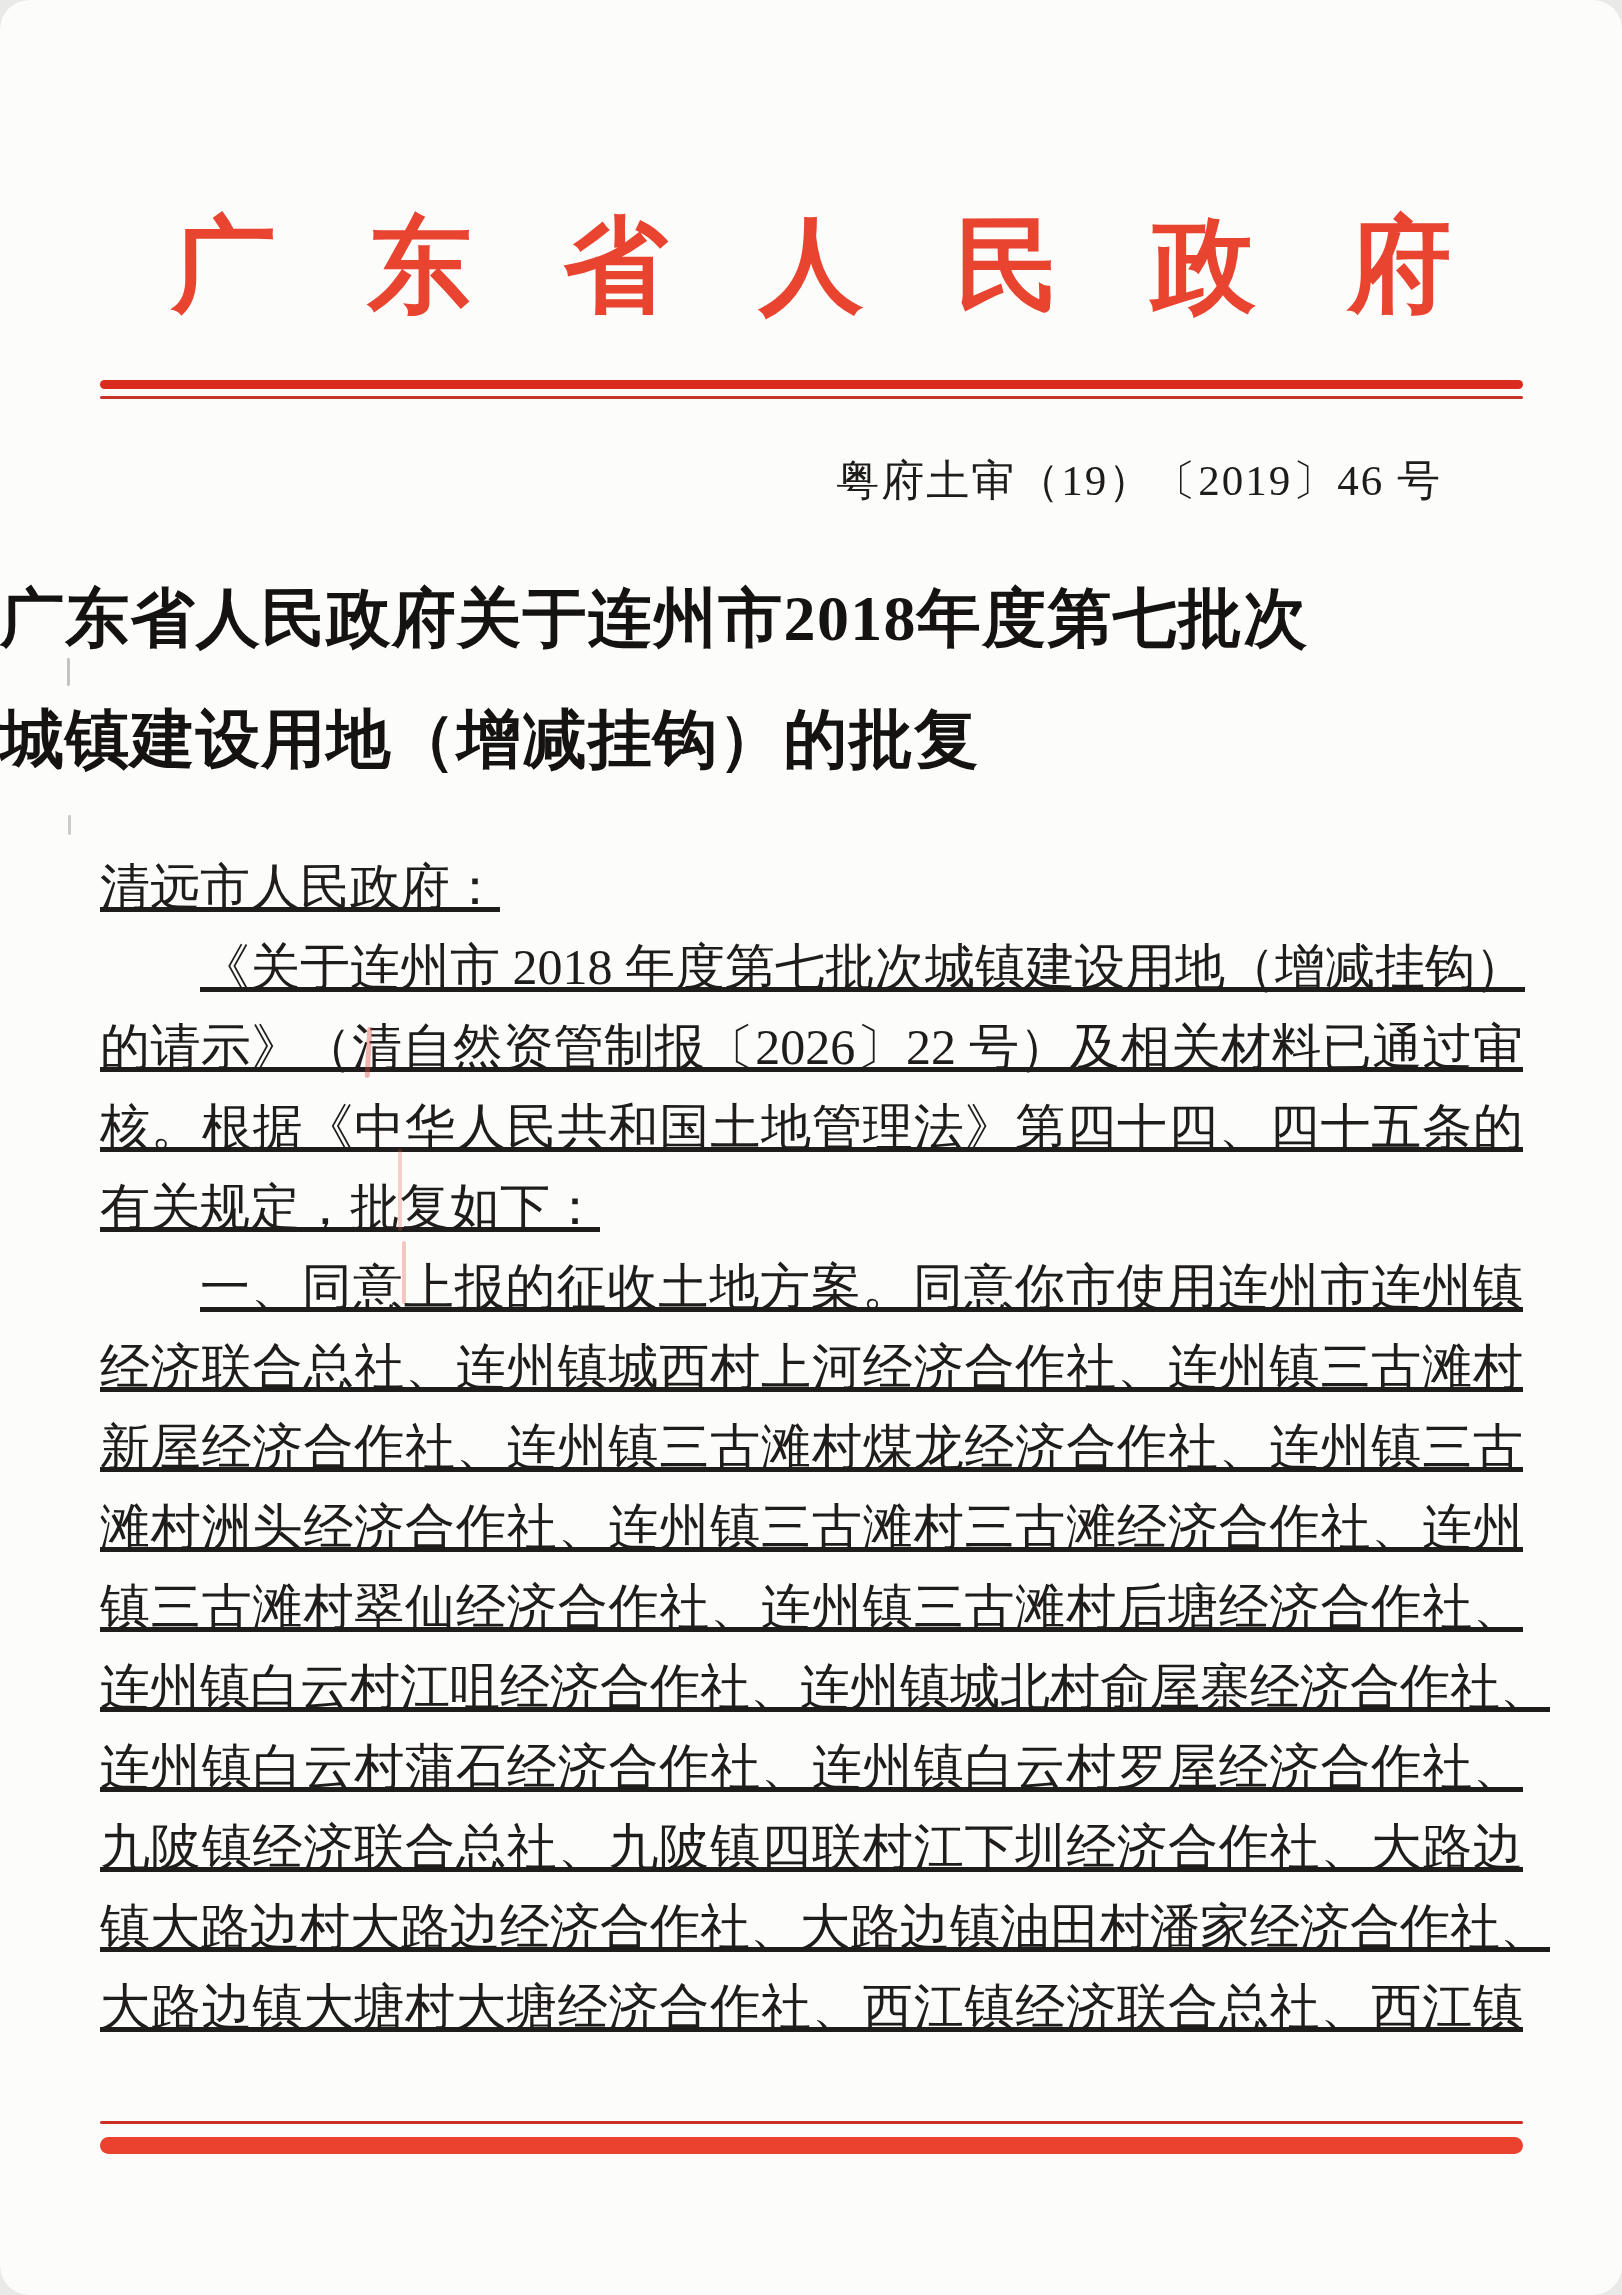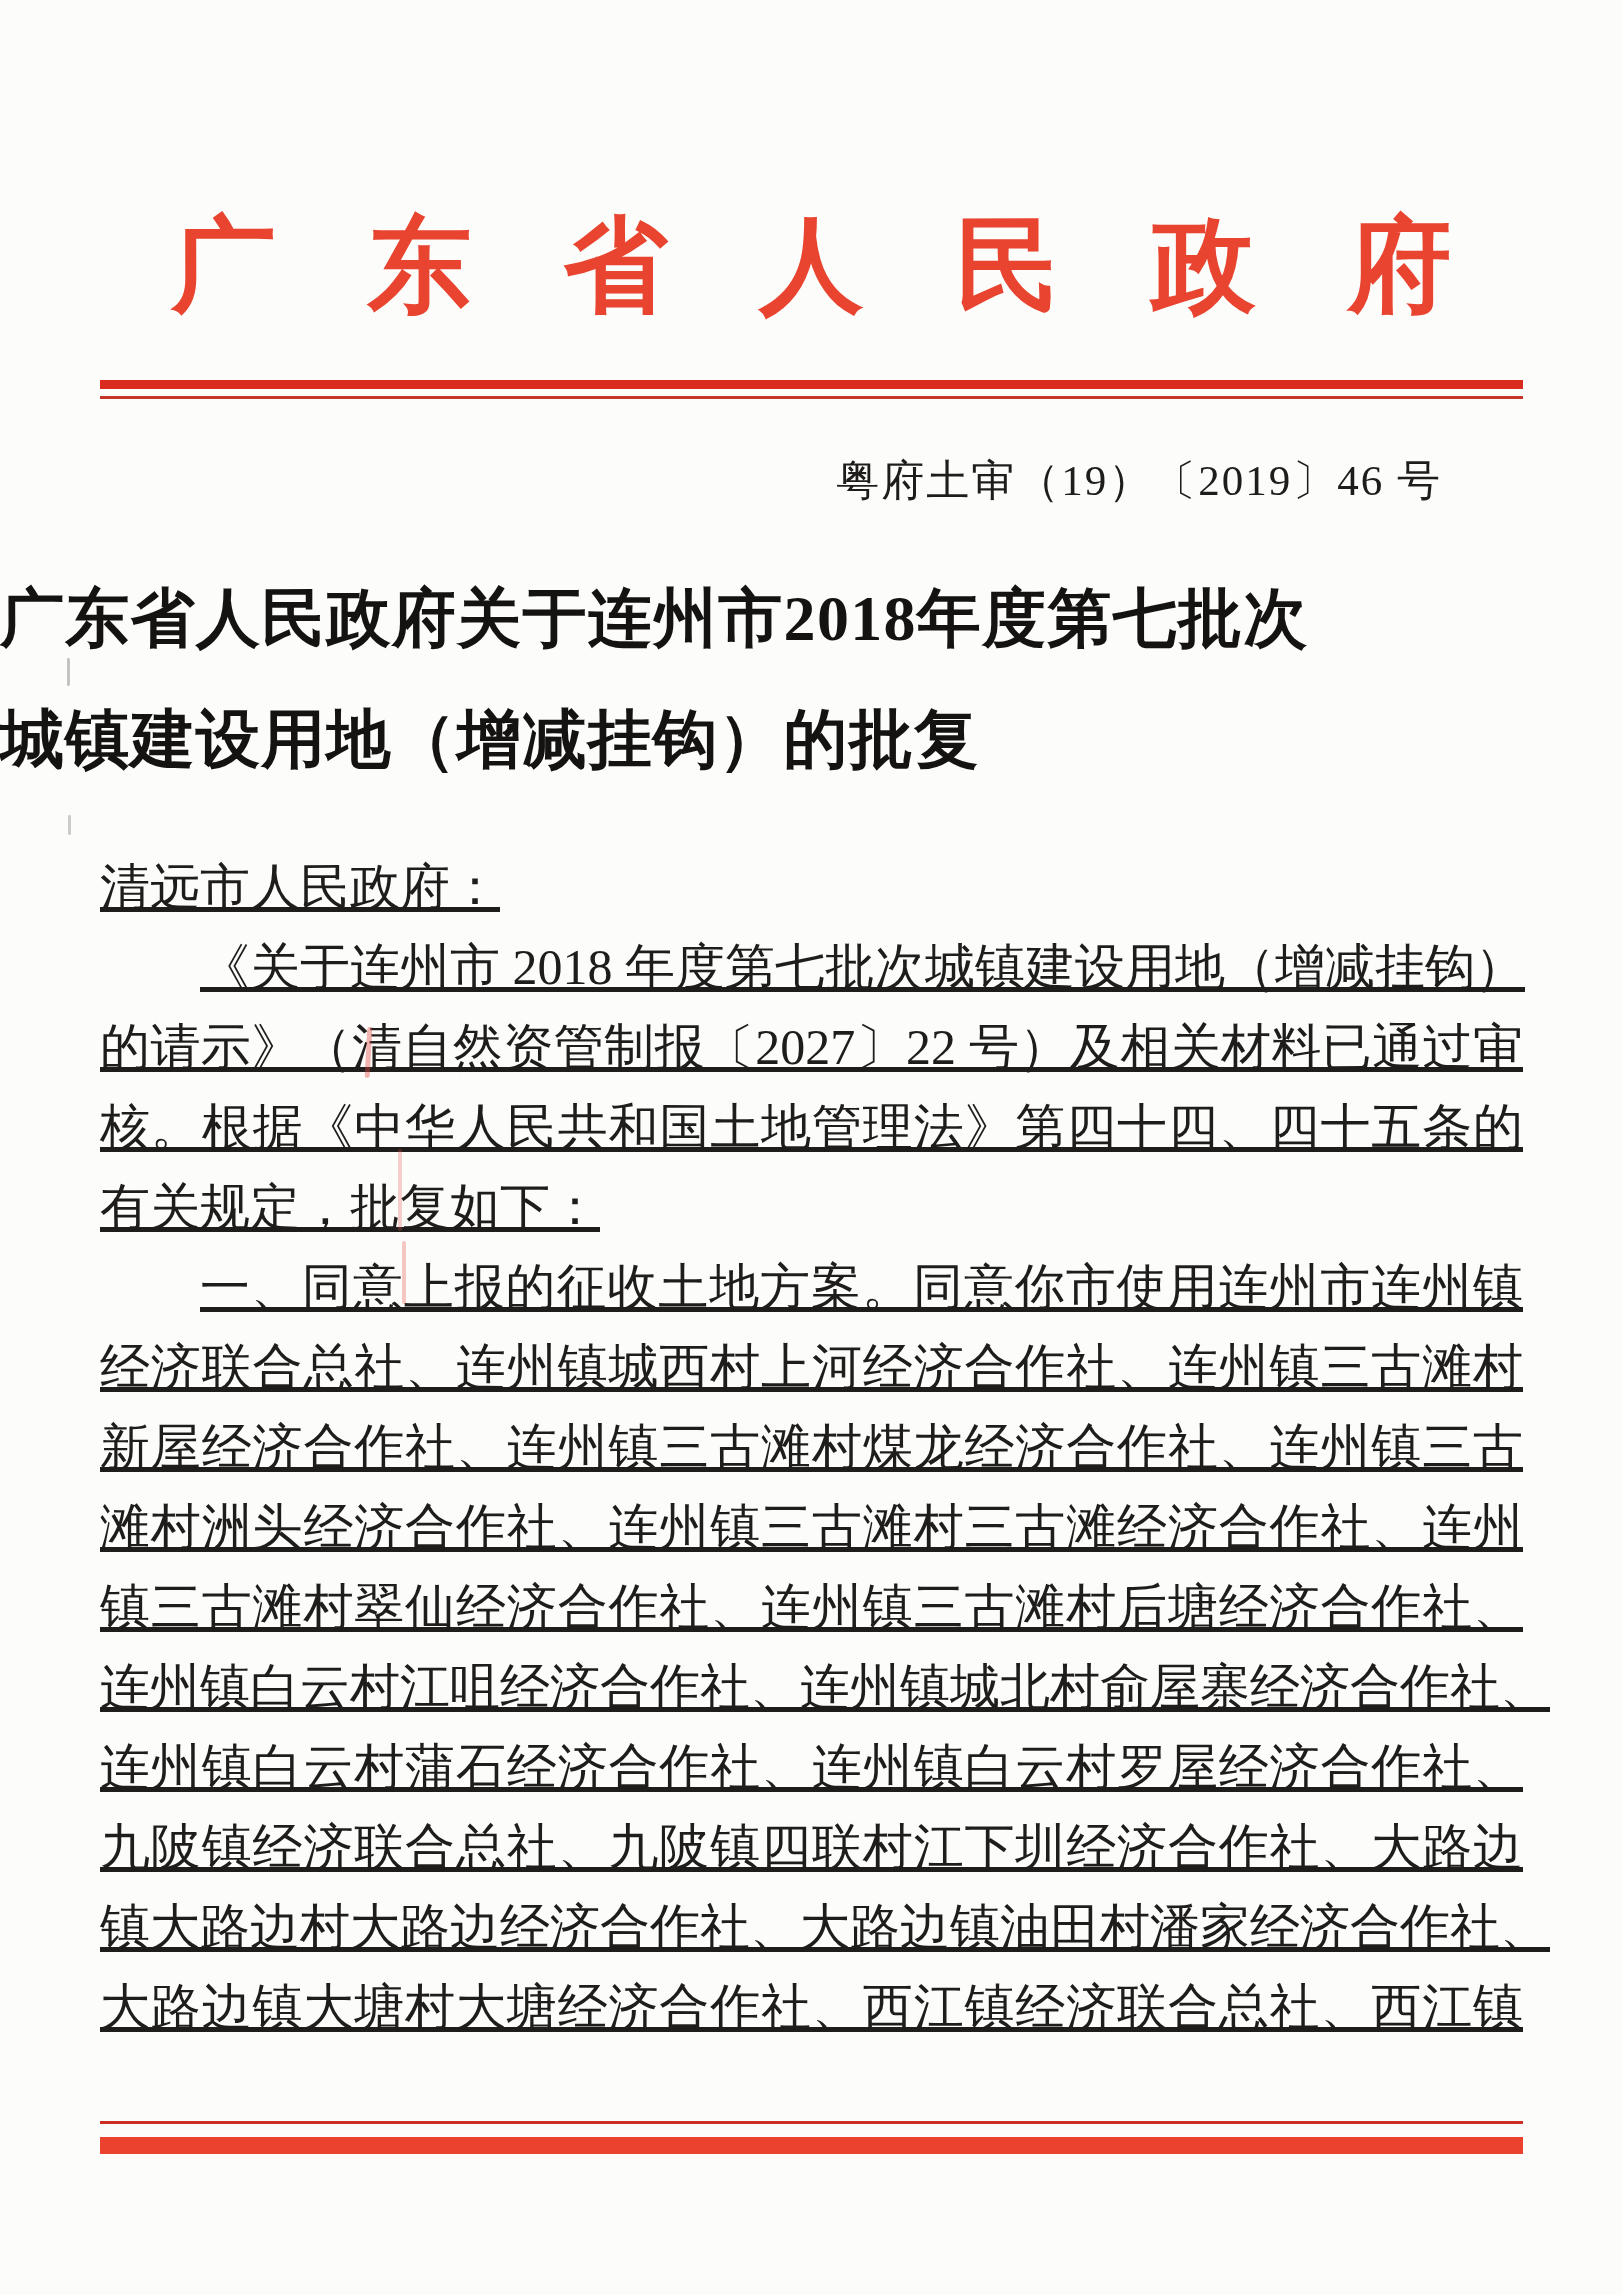--- a/index.html
+++ b/index.html
@@ -5,21 +5,21 @@
   :root {
     --paper: #fcfcfa;
     --ink: #1e1d1b;
     --title_ink: #141312;
     --red_text: #e84430;
     --rule_red: #d92b1e;
     --rule_red_thin: #c63429;
     --rule_red_footer_thick: #ea422f;
     --rule_red_footer_thin: #cc3025;
   }
-  * { margin: 0; padding: 0; box-sizing: border-box; }
+  * { margin: 0; padding: 0; box-sizing: border-box; border-radius: 29px; }
   html, body { background: #e9e9e7; }
   .page {
     position: relative;
     width: 1623px;
     height: 2295px;
     margin: 0 auto;
     background: var(--paper);
     overflow: hidden;
     font-family: "Liberation Serif", "DejaVu Serif", serif;
   }
@@ -119,21 +119,21 @@
   <div class="doc-number">粤府土审（19）〔2019〕46 号</div>
 
   <div class="doc-title">
     <div>广东省人民政府关于连州市2018年度第七批次</div>
     <div>城镇建设用地（增减挂钩）的批复</div>
   </div>
 
   <div class="body-text">
     <div class="line no-just">清远市人民政府：</div>
     <div class="line indent">《关于连州市 2018 年度第七批次城镇建设用地（增减挂钩）</div>
-    <div class="line">的请示》（清自然资管制报〔2027〕22 号）及相关材料已通过审</div>
+    <div class="line">的请示》（清自然资管制报〔2026〕22 号）及相关材料已通过审</div>
     <div class="line">核。根据《中华人民共和国土地管理法》第四十四、四十五条的</div>
     <div class="line no-just">有关规定，批复如下：</div>
     <div class="line indent">一、同意上报的征收土地方案。同意你市使用连州市连州镇</div>
     <div class="line">经济联合总社、连州镇城西村上河经济合作社、连州镇三古滩村</div>
     <div class="line">新屋经济合作社、连州镇三古滩村煤龙经济合作社、连州镇三古</div>
     <div class="line">滩村洲头经济合作社、连州镇三古滩村三古滩经济合作社、连州</div>
     <div class="line">镇三古滩村翠仙经济合作社、连州镇三古滩村后塘经济合作社、</div>
     <div class="line">连州镇白云村江咀经济合作社、连州镇城北村俞屋寨经济合作社、</div>
     <div class="line">连州镇白云村蒲石经济合作社、连州镇白云村罗屋经济合作社、</div>
     <div class="line">九陂镇经济联合总社、九陂镇四联村江下圳经济合作社、大路边</div>

